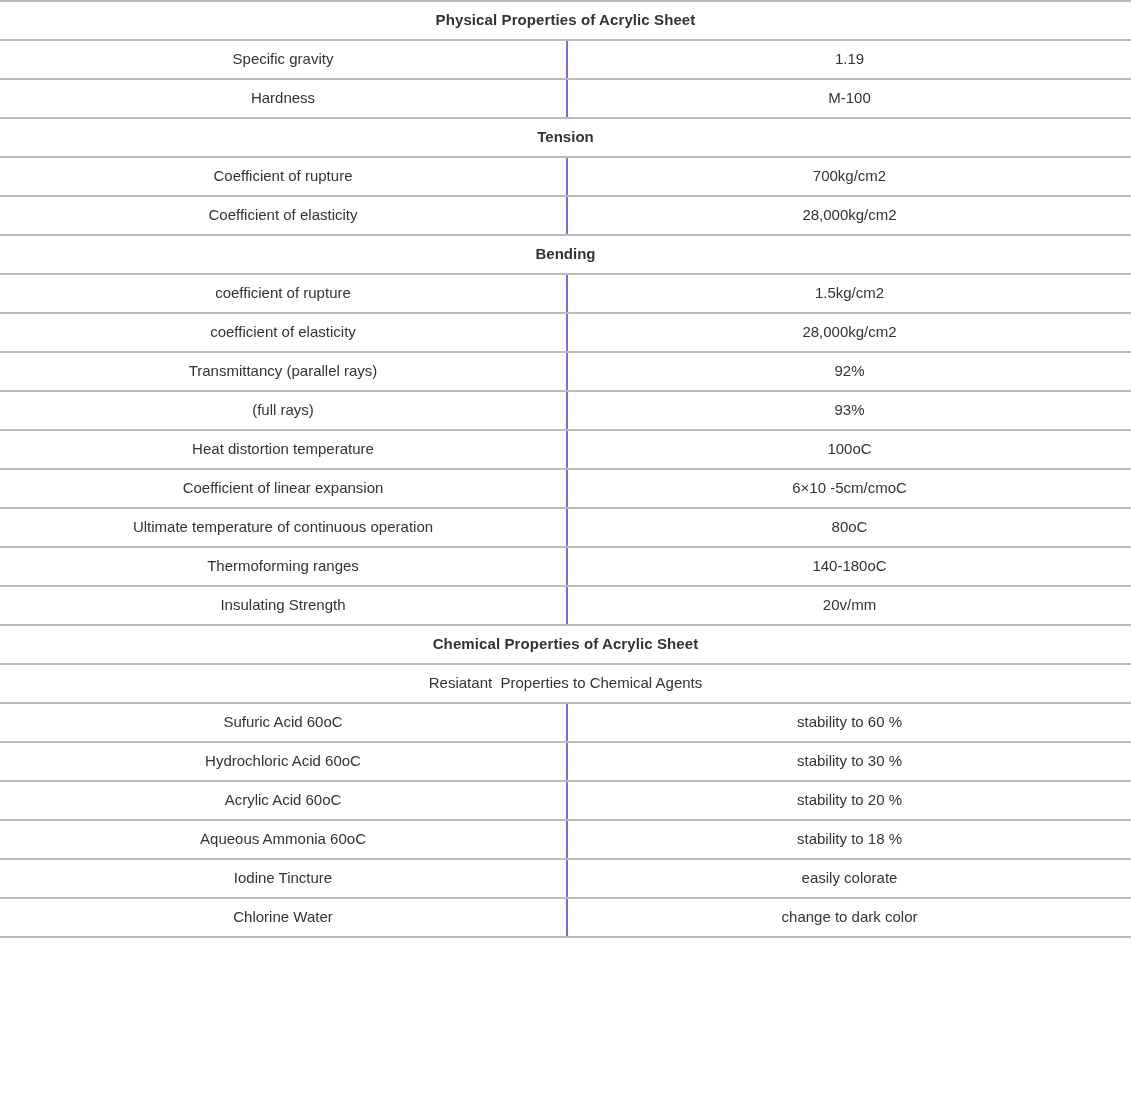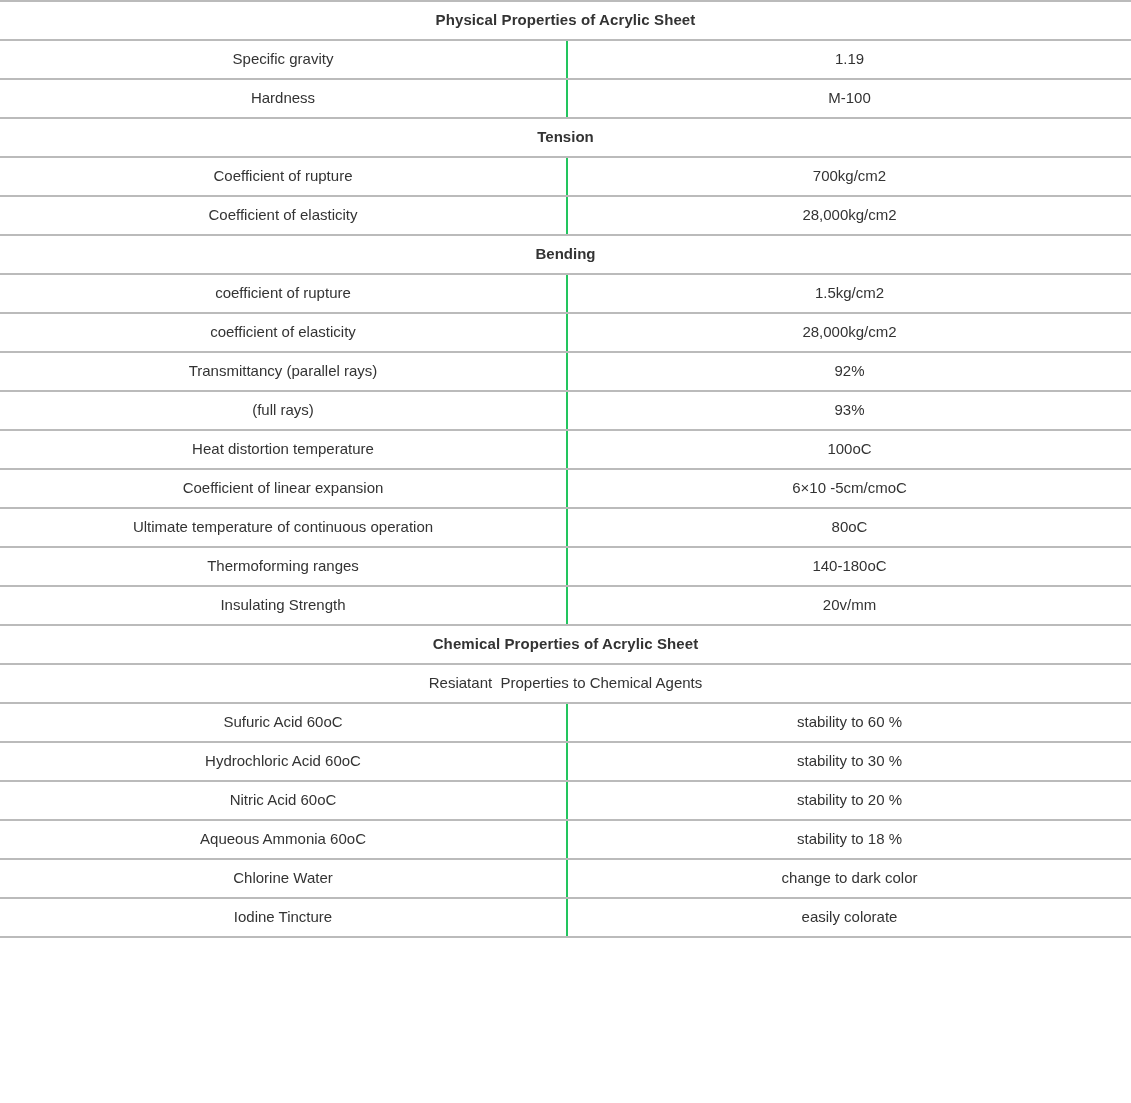--- a/index.html
+++ b/index.html
@@ -31,21 +31,21 @@
     font-size:15px;
     line-height:1.35;
     color:#333333;
     border-top:2px solid #bbbbbb;
     border-bottom:2px solid #bbbbbb;
     background:#ffffff;
   }
 
   
   #spec-table td.cell-label {
-    border-right:2px solid #22c55e;
+    border-right:2px solid #8b5cf6;
   }
 
   
   tr.banner-row td {
     background:#fce4de;
     border-top:none;
     border-bottom:none;
     border-right:none;
   }
 
@@ -159,29 +159,29 @@
       </tr>
       <tr>
         <td class="cell-label">Sufuric Acid 60oC</td>
         <td class="cell-value">stability to 60 %</td>
       </tr>
       <tr>
         <td class="cell-label">Hydrochloric Acid 60oC</td>
         <td class="cell-value">stability to 30 %</td>
       </tr>
       <tr>
-        <td class="cell-label">Nitric Acid 60oC</td>
+        <td class="cell-label">Acrylic Acid 60oC</td>
         <td class="cell-value">stability to 20 %</td>
       </tr>
       <tr>
         <td class="cell-label">Aqueous Ammonia 60oC</td>
         <td class="cell-value">stability to 18 %</td>
       </tr>
       <tr>
+        <td class="cell-label">Iodine Tincture</td>
+        <td class="cell-value">easily colorate</td>
+      </tr>
+      <tr>
         <td class="cell-label">Chlorine Water</td>
         <td class="cell-value">change to dark color</td>
-      </tr>
-      <tr>
-        <td class="cell-label">Iodine Tincture</td>
-        <td class="cell-value">easily colorate</td>
       </tr>
     </tbody>
 </table>
 
 </body></html>

